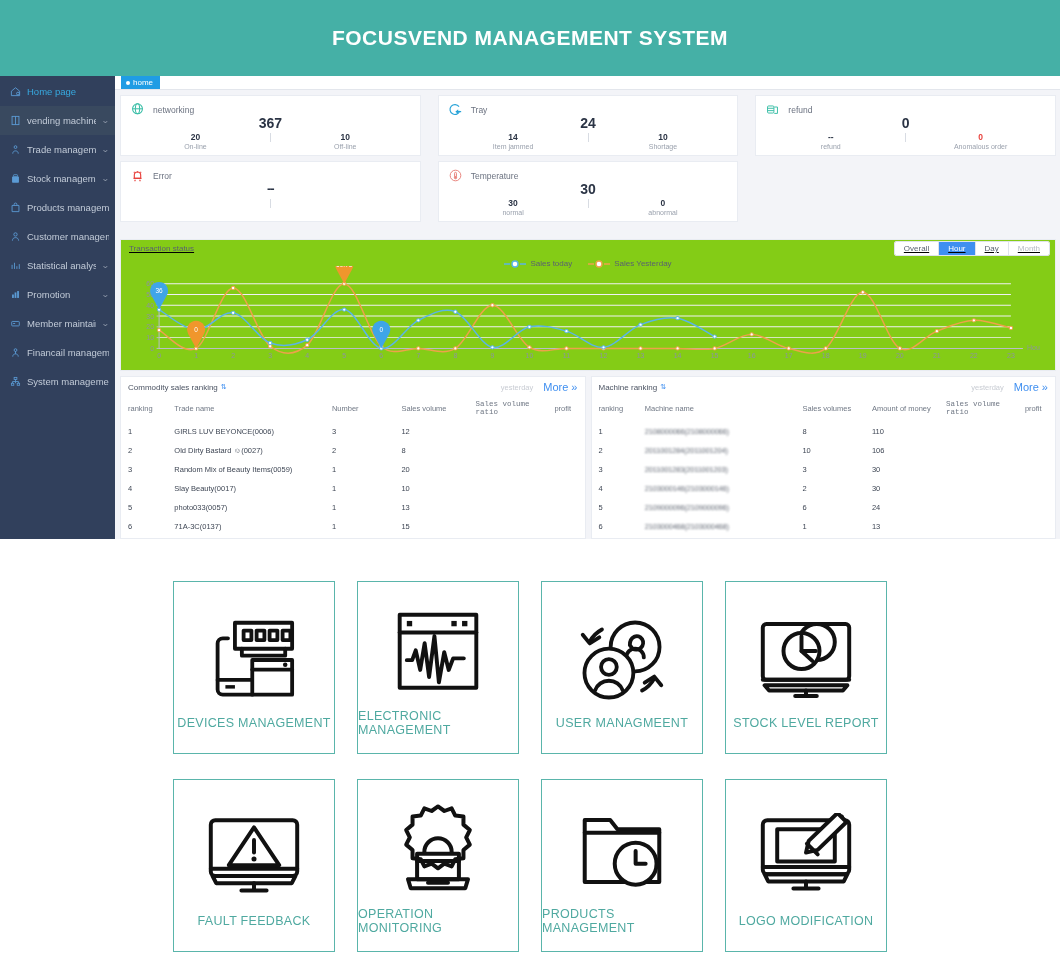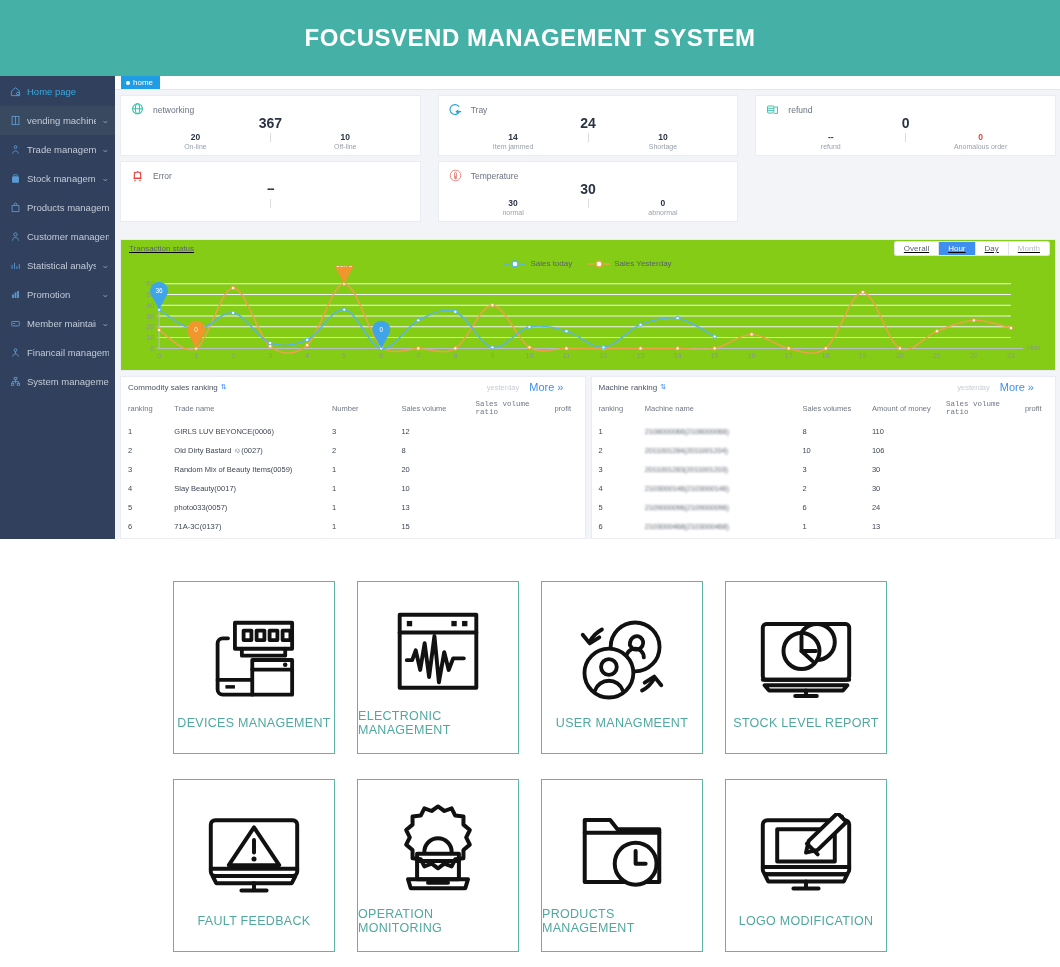--- a/index.html
+++ b/index.html
@@ -11,21 +11,21 @@
   }
 
   
   .app-header {
     height: 76px;
     background: #45b0a6;
     display: flex; align-items: center; justify-content: center;
   }
   .app-title {
     color: #ffffff;
-    font-size: 24px;
+    font-size: 21px;
     font-weight: bold;
     letter-spacing: 0.5px;
   }
 
   
   .shell { display: flex; height: 463px; }
 
   
   .sidebar {
     width: 115px; flex: 0 0 115px;
@@ -152,21 +152,21 @@
   .chart-wrap svg { width: 100%; height: 100%; display: block; }
 
   
   .tables-row { display: flex; gap: 5px; margin-top: 5px; }
   .rank-panel {
     flex: 1; background: #fff; border: 1px solid #e9ecf2;
     height: 163px; overflow: hidden;
   }
   .rp-head {
     display: flex; align-items: center;
-    padding: 4px 21px 2px 7px;
+    padding: 4px 7px 2px 7px;
     font-size: 8px;
   }
   .rp-title { color: #4b5362; }
   .sort-ico { margin-left: 3px; color: #3f8ff0; font-size: 7px; }
   .rp-spacer { flex: 1; }
   .rp-yest { color: #c8ccd3; font-size: 7.5px; margin-right: 10px; }
   .rp-more { color: #3f8ff0; font-size: 11px; cursor: pointer; }
   table.rank { width: 100%; border-collapse: collapse; table-layout: fixed; }
   table.rank th {
     font-size: 7.5px; font-weight: normal; color: #707885;

